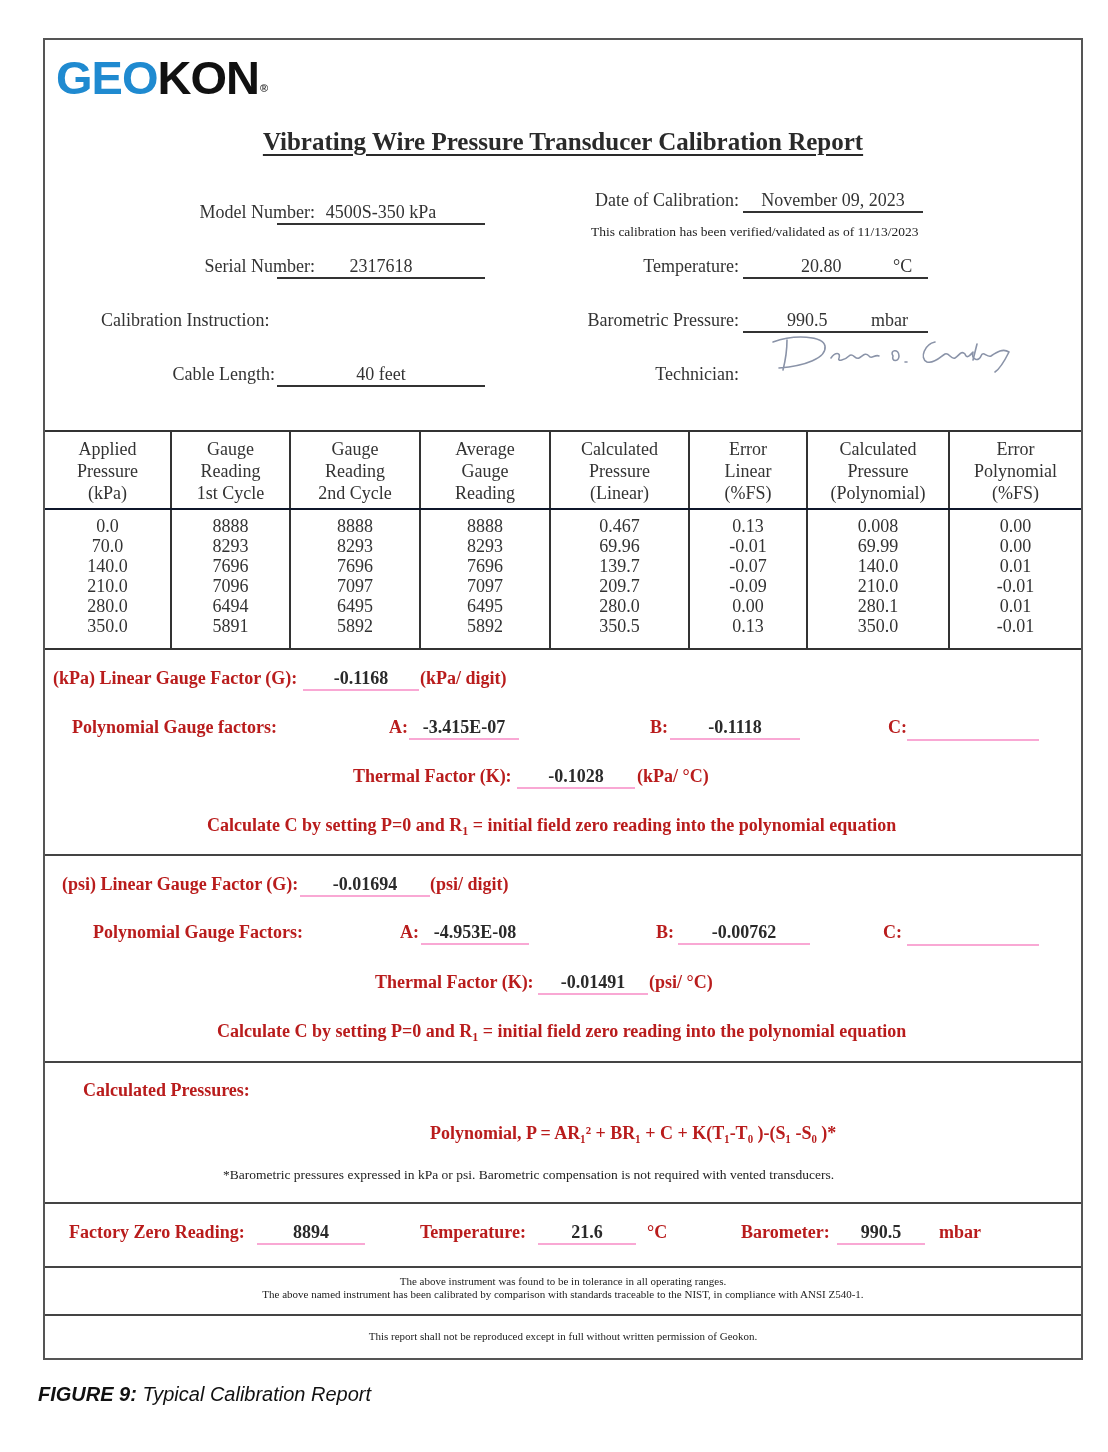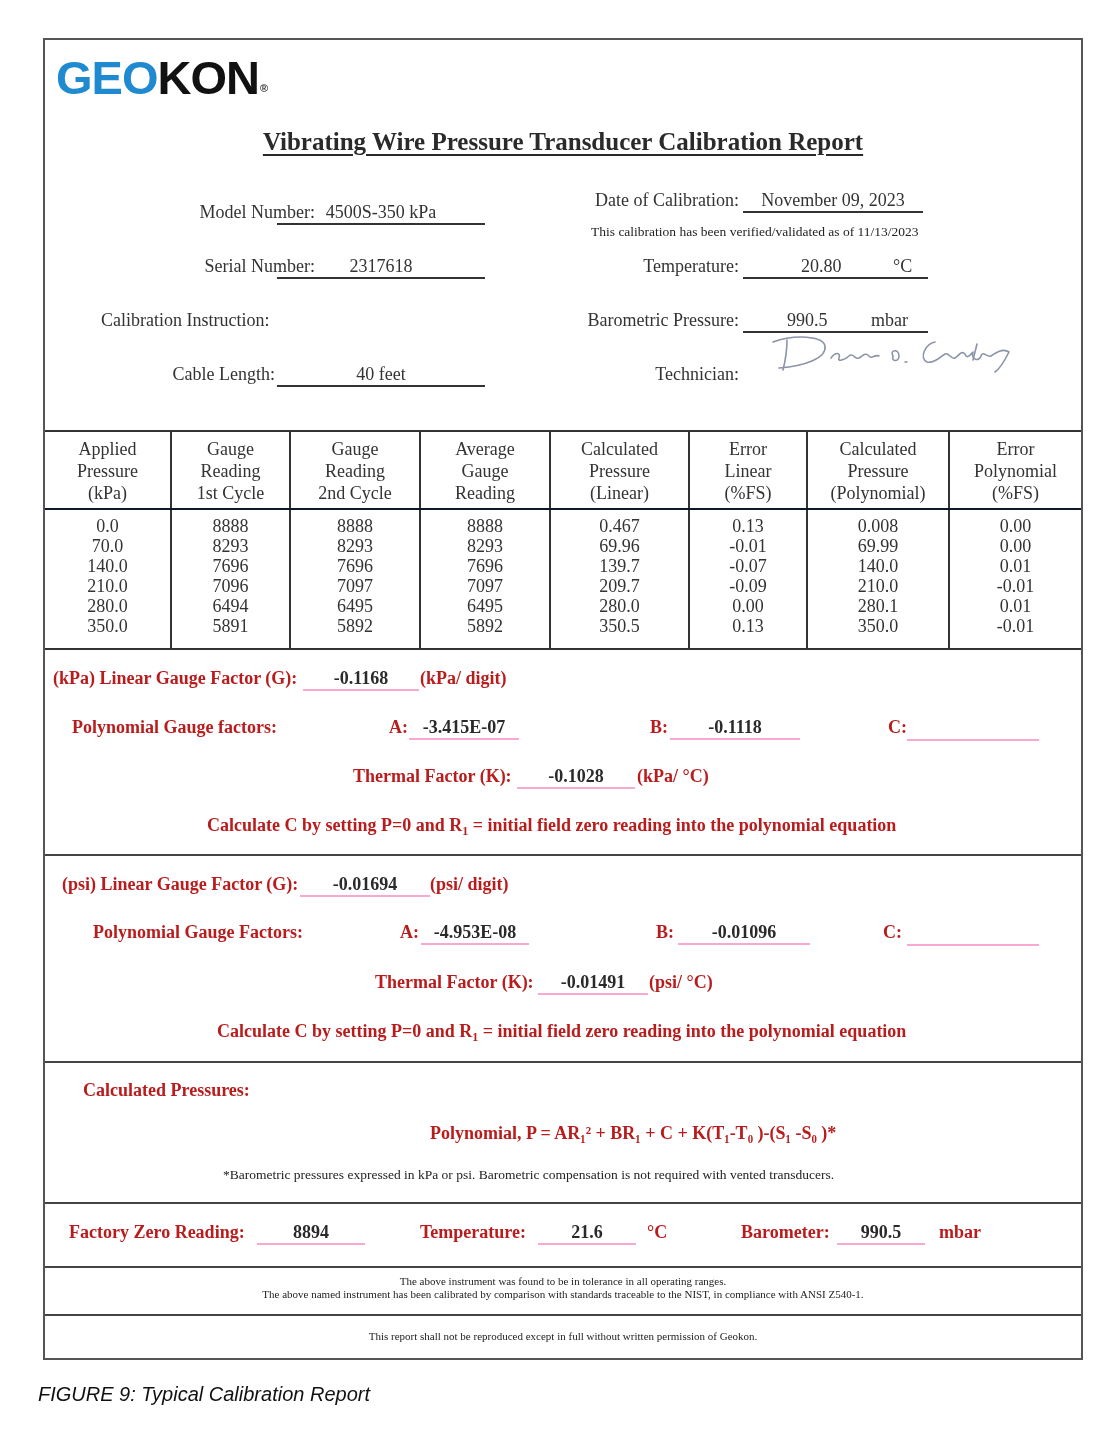--- a/index.html
+++ b/index.html
@@ -40,21 +40,21 @@
 
   .section-line { position: absolute; left: 0; width: 1036px; border-top: 2px solid #444; }
 
   .b { font-weight: bold; font-size: 18px; color: #b91c1c; }
   .bf { position: absolute; border-bottom: 2px solid #f9a8d4; font-weight: bold; font-size: 18px; text-align: center; white-space: nowrap; }
   sub { font-size: 12px; vertical-align: -4px; }
 
   .fine { font-size: 11px; color: #222; text-align: center; width: 1036px; left: 0; }
 
   #caption { left: 38px; top: 1383px; font-family: "Liberation Sans", "DejaVu Sans", sans-serif; font-size: 20px; color: #111; }
-  #caption .fig { font-weight: normal; font-style: italic; }
+  #caption .fig { font-weight: bold; font-style: italic; }
   #caption .desc { font-style: italic; }
 
   #signature { left: 720px; top: 290px; width: 260px; height: 50px; }
 </style>
 </head>
 <body>
 
 <div id="report">
 
   <div id="logo" class="abs">
@@ -249,21 +249,21 @@
   <div class="section-line" style="top:814px;"></div>
 
   <div class="abs b" style="left:17px; top:834px;">(psi) Linear Gauge Factor (G):</div>
   <div class="bf" style="left:255px; top:834px; width:130px;">-0.01694</div>
   <div class="abs b" style="left:385px; top:834px;">(psi/ digit)</div>
 
   <div class="abs b" style="left:48px; top:882px;">Polynomial Gauge Factors:</div>
   <div class="abs b" style="left:355px; top:882px;">A:</div>
   <div class="bf" style="left:376px; top:882px; width:108px;">-4.953E-08</div>
   <div class="abs b" style="left:611px; top:882px;">B:</div>
-  <div class="bf" style="left:633px; top:882px; width:132px;">-0.01096</div>
+  <div class="bf" style="left:633px; top:882px; width:132px;">-0.00762</div>
   <div class="abs b" style="left:838px; top:882px;">C:</div>
   <div class="bf" style="left:862px; top:882px; width:132px; height:24px;"></div>
 
   <div class="abs b" style="left:330px; top:932px;">Thermal Factor (K):</div>
   <div class="bf" style="left:493px; top:932px; width:110px;">-0.01491</div>
   <div class="abs b" style="left:604px; top:932px;">(psi/ °C)</div>
 
   <div class="abs b" style="left:172px; top:981px;">
     <span>Calculate C by setting P=0 and R</span><sub>1</sub><span> = initial field zero reading into the polynomial equation</span>
   </div>

